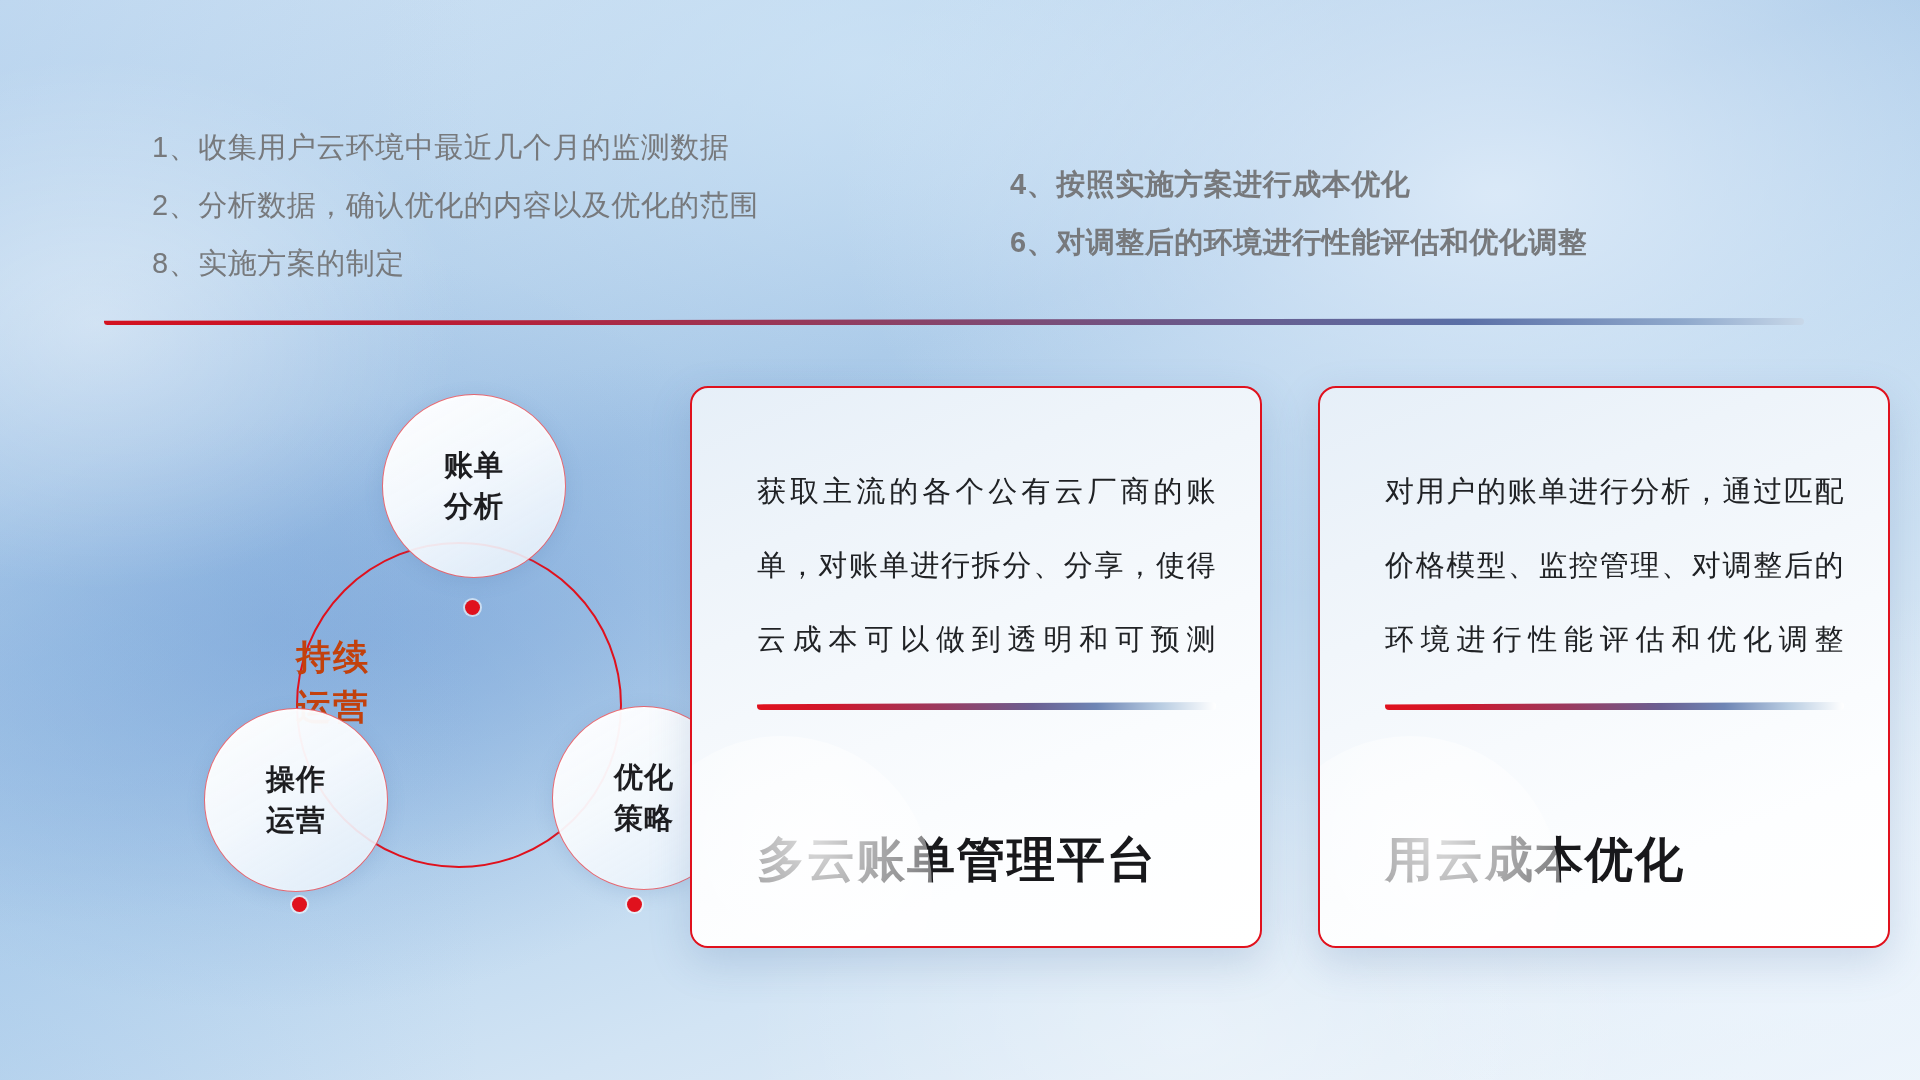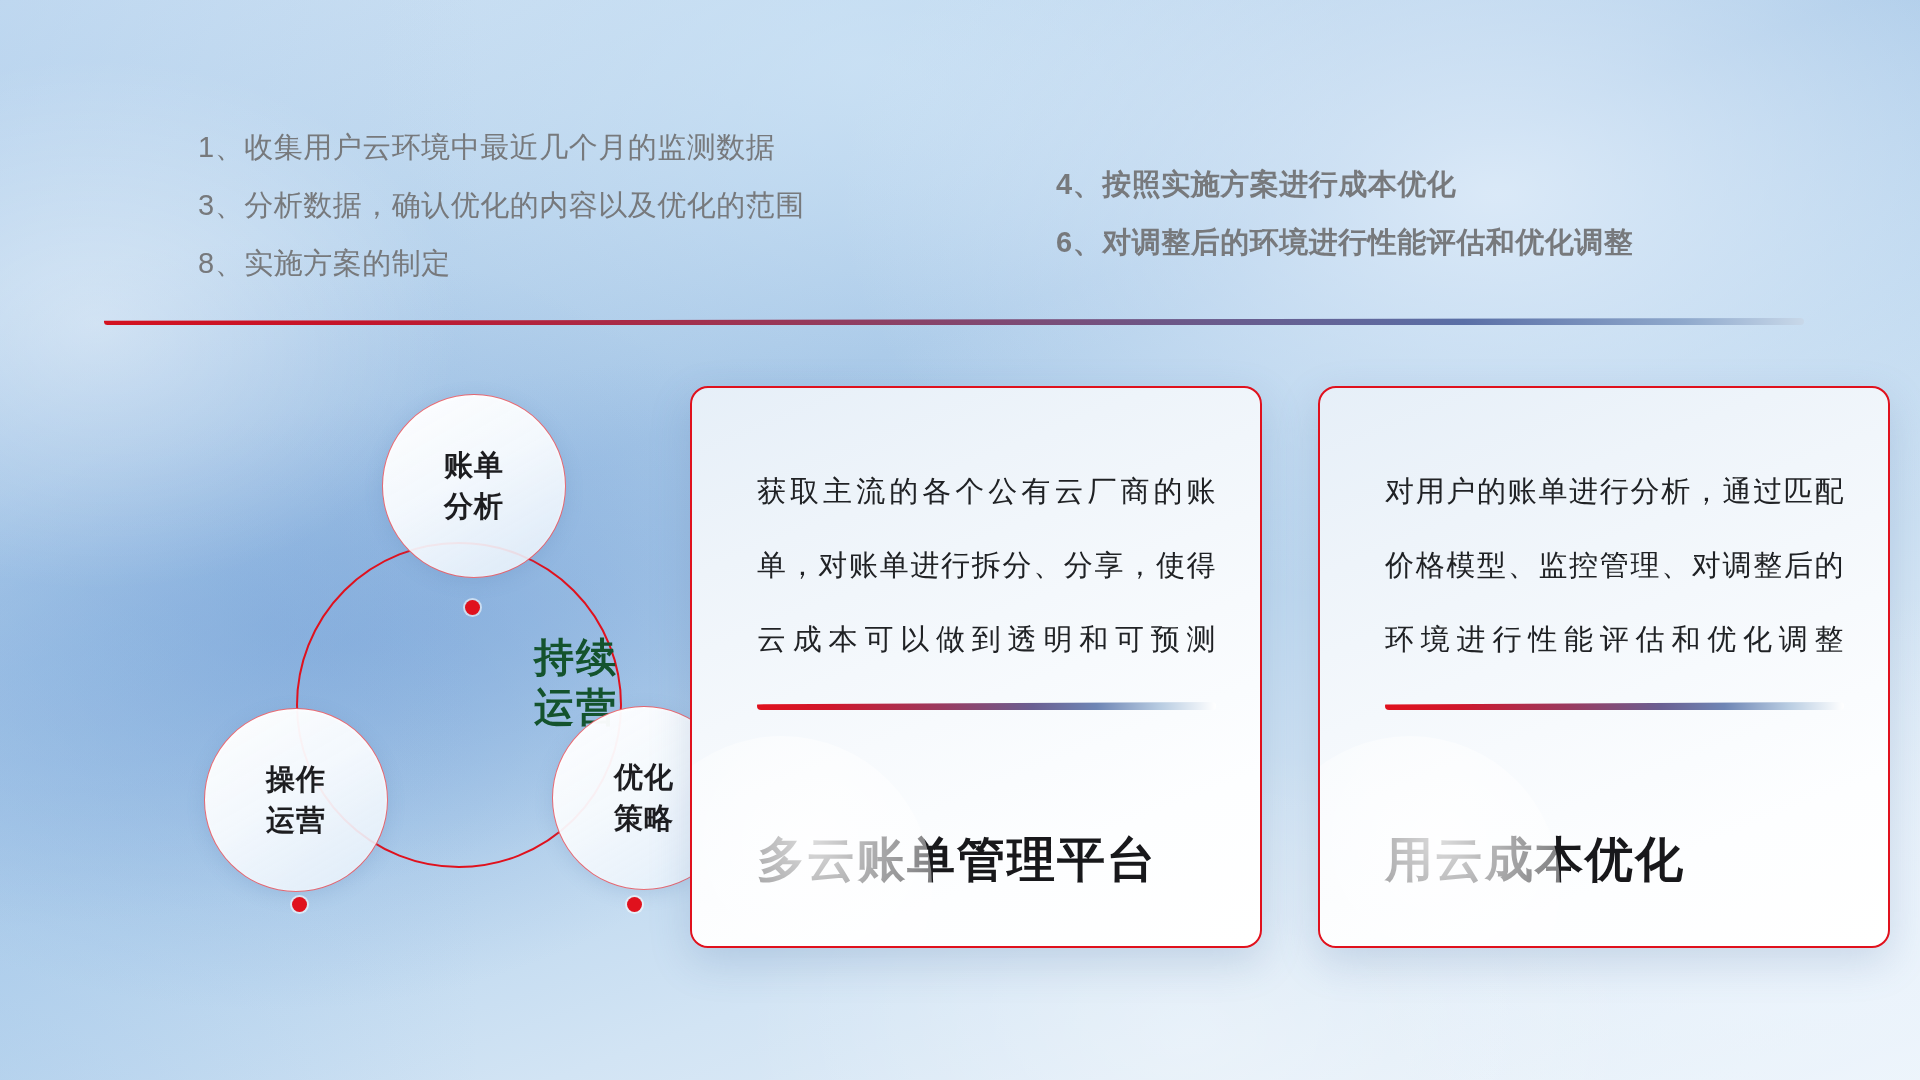--- a/index.html
+++ b/index.html
@@ -21,21 +21,21 @@
   .bg-l3{position:absolute;inset:0;
     background:
       radial-gradient(ellipse 520px 380px at 5% 30%, rgba(255,255,255,.42) 0%, rgba(255,255,255,0) 70%),
       radial-gradient(ellipse 640px 420px at 62% 96%, rgba(255,255,255,.35) 0%, rgba(255,255,255,0) 70%),
       linear-gradient(90deg, rgba(160,196,232,.35) 0%, rgba(160,196,232,0) 25%);}
   .bg-swoosh{position:absolute;left:-10%;top:34%;width:70%;height:46%;
     background:radial-gradient(ellipse at 40% 50%, rgba(124,166,218,.5) 0%, rgba(124,166,218,0) 68%);
     transform:rotate(-12deg);}
 
   
-  #steps{position:absolute;left:0;top:0;width:1772px;height:300px;margin-left:46px;}
+  #steps{position:absolute;left:0;top:0;width:1772px;height:300px;}
   .step-col{position:absolute;}
   .step-col.left{left:152px;top:118px;}
   .step-col.right{left:1010px;top:155px;font-weight:bold;}
   .step-item{
     color:#77797c;font-size:29px;line-height:58px;white-space:nowrap;
     letter-spacing:.5px;
   }
 
   
   #top-rule{position:absolute;left:104px;top:318px;width:1700px;height:7px;
@@ -57,21 +57,21 @@
     line-height:41px;letter-spacing:1px;}
   .node-1{left:282px;top:38px;width:182px;height:182px;}
   .node-2{left:104px;top:352px;width:182px;height:182px;}
   .node-3{left:452px;top:350px;width:182px;height:182px;}
   .dot{position:absolute;width:15px;height:15px;border-radius:50%;
     background:#e0111d;box-shadow:0 0 0 2px rgba(255,255,255,.55);}
   .dot-1{left:365px;top:244px;}
   .dot-2{left:192px;top:541px;}
   .dot-3{left:527px;top:541px;}
   .center-label{position:absolute;left:196px;top:276px;width:322px;
-    text-align:right;color:#14532d;font-weight:800;font-size:40px;
+    text-align:left;color:#c2410c;font-weight:800;font-size:35px;
     line-height:50px;letter-spacing:2px;}
 
   
   #cards{position:absolute;left:690px;top:386px;width:1200px;height:560px;
     display:flex;gap:56px;}
   .card{
     width:572px;height:558px;border-radius:18px;position:relative;
     background:linear-gradient(158deg,#e6eff8 0%,#eef4fa 24%,#f7fafd 55%,#fdfeff 78%,#ffffff 100%);
     border:2px solid #e0111d;
     box-shadow:0 14px 40px rgba(80,120,170,.22);
@@ -96,21 +96,21 @@
 <div id="bg">
   <div class="bg-l1"></div>
   <div class="bg-swoosh"></div>
   <div class="bg-l2"></div>
   <div class="bg-l3"></div>
 </div>
 
 <div id="steps">
   <div class="step-col left">
     <div class="step-item">1、收集用户云环境中最近几个月的监测数据</div>
-    <div class="step-item">3、分析数据，确认优化的内容以及优化的范围</div>
+    <div class="step-item">2、分析数据，确认优化的内容以及优化的范围</div>
     <div class="step-item">8、实施方案的制定</div>
   </div>
   <div class="step-col right">
     <div class="step-item">4、按照实施方案进行成本优化</div>
     <div class="step-item">6、对调整后的环境进行性能评估和优化调整</div>
   </div>
 </div>
 
 <div id="top-rule"></div>
 

